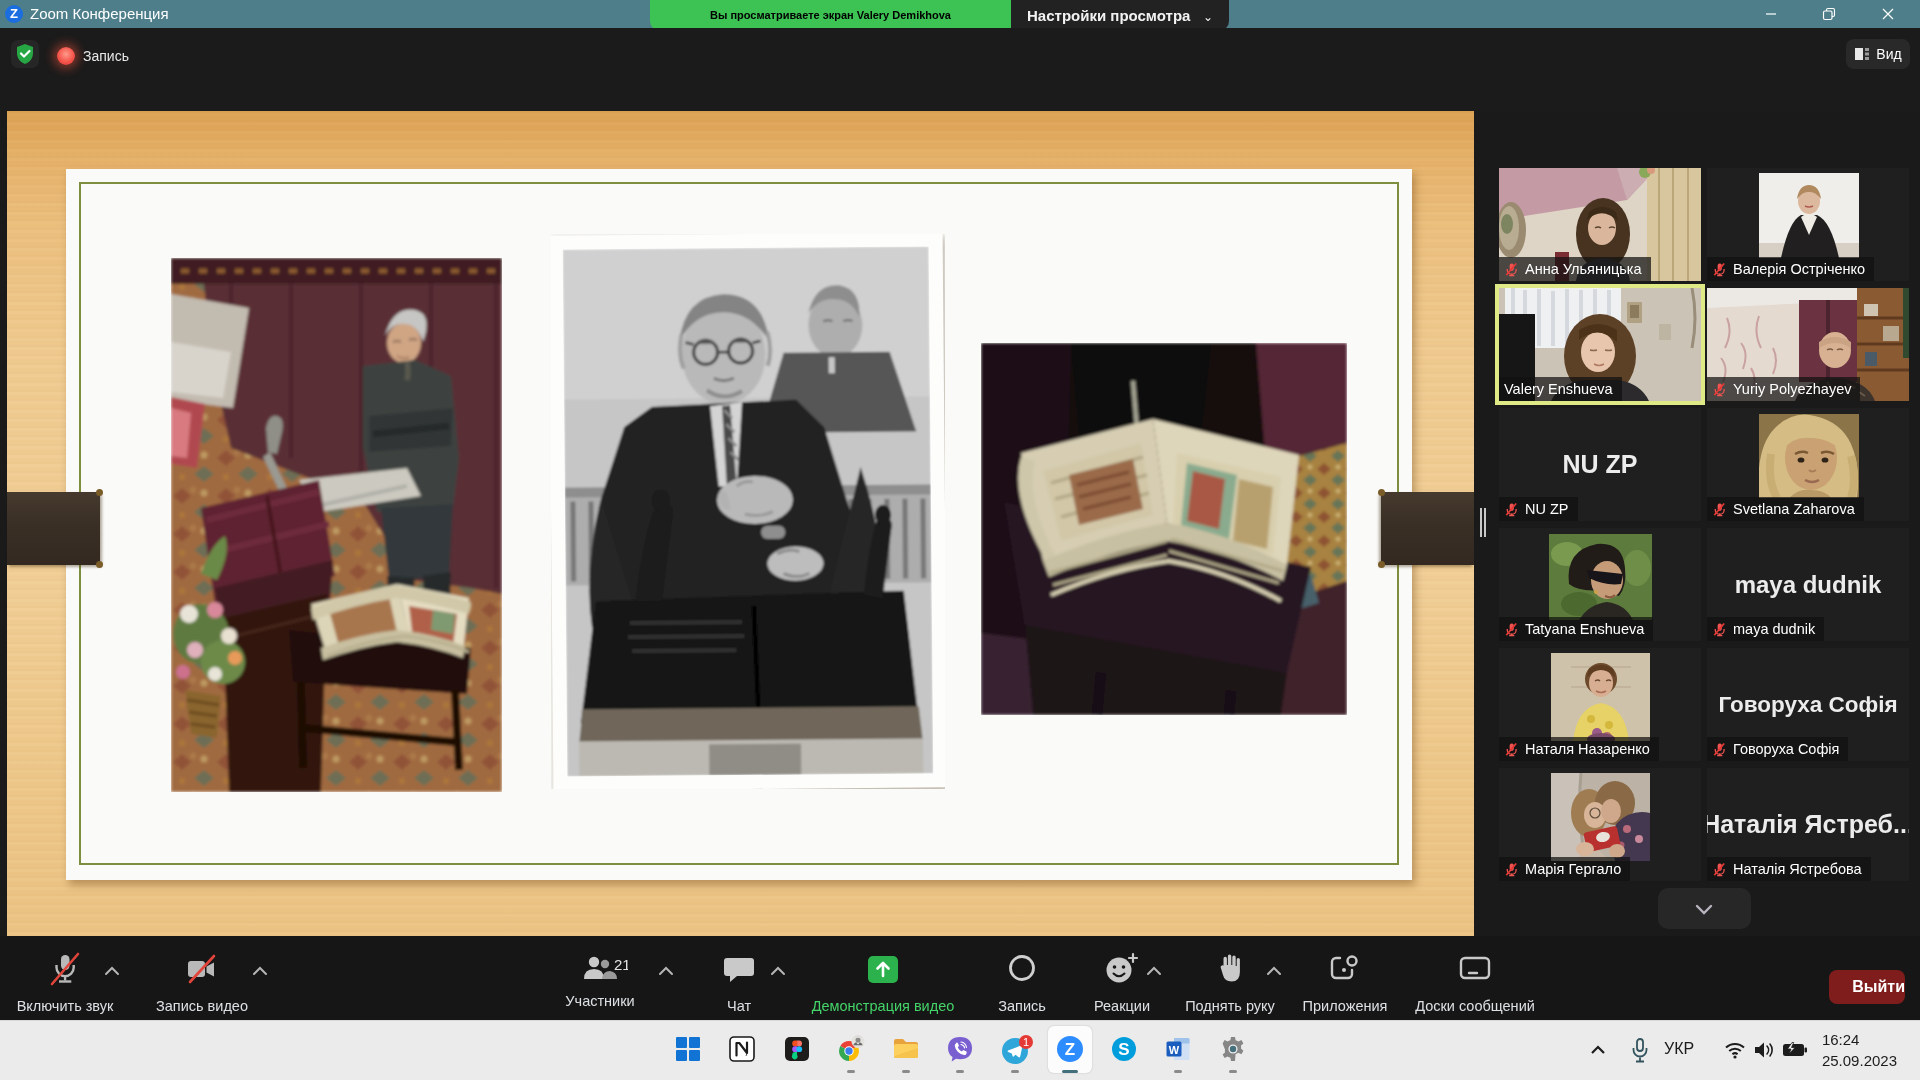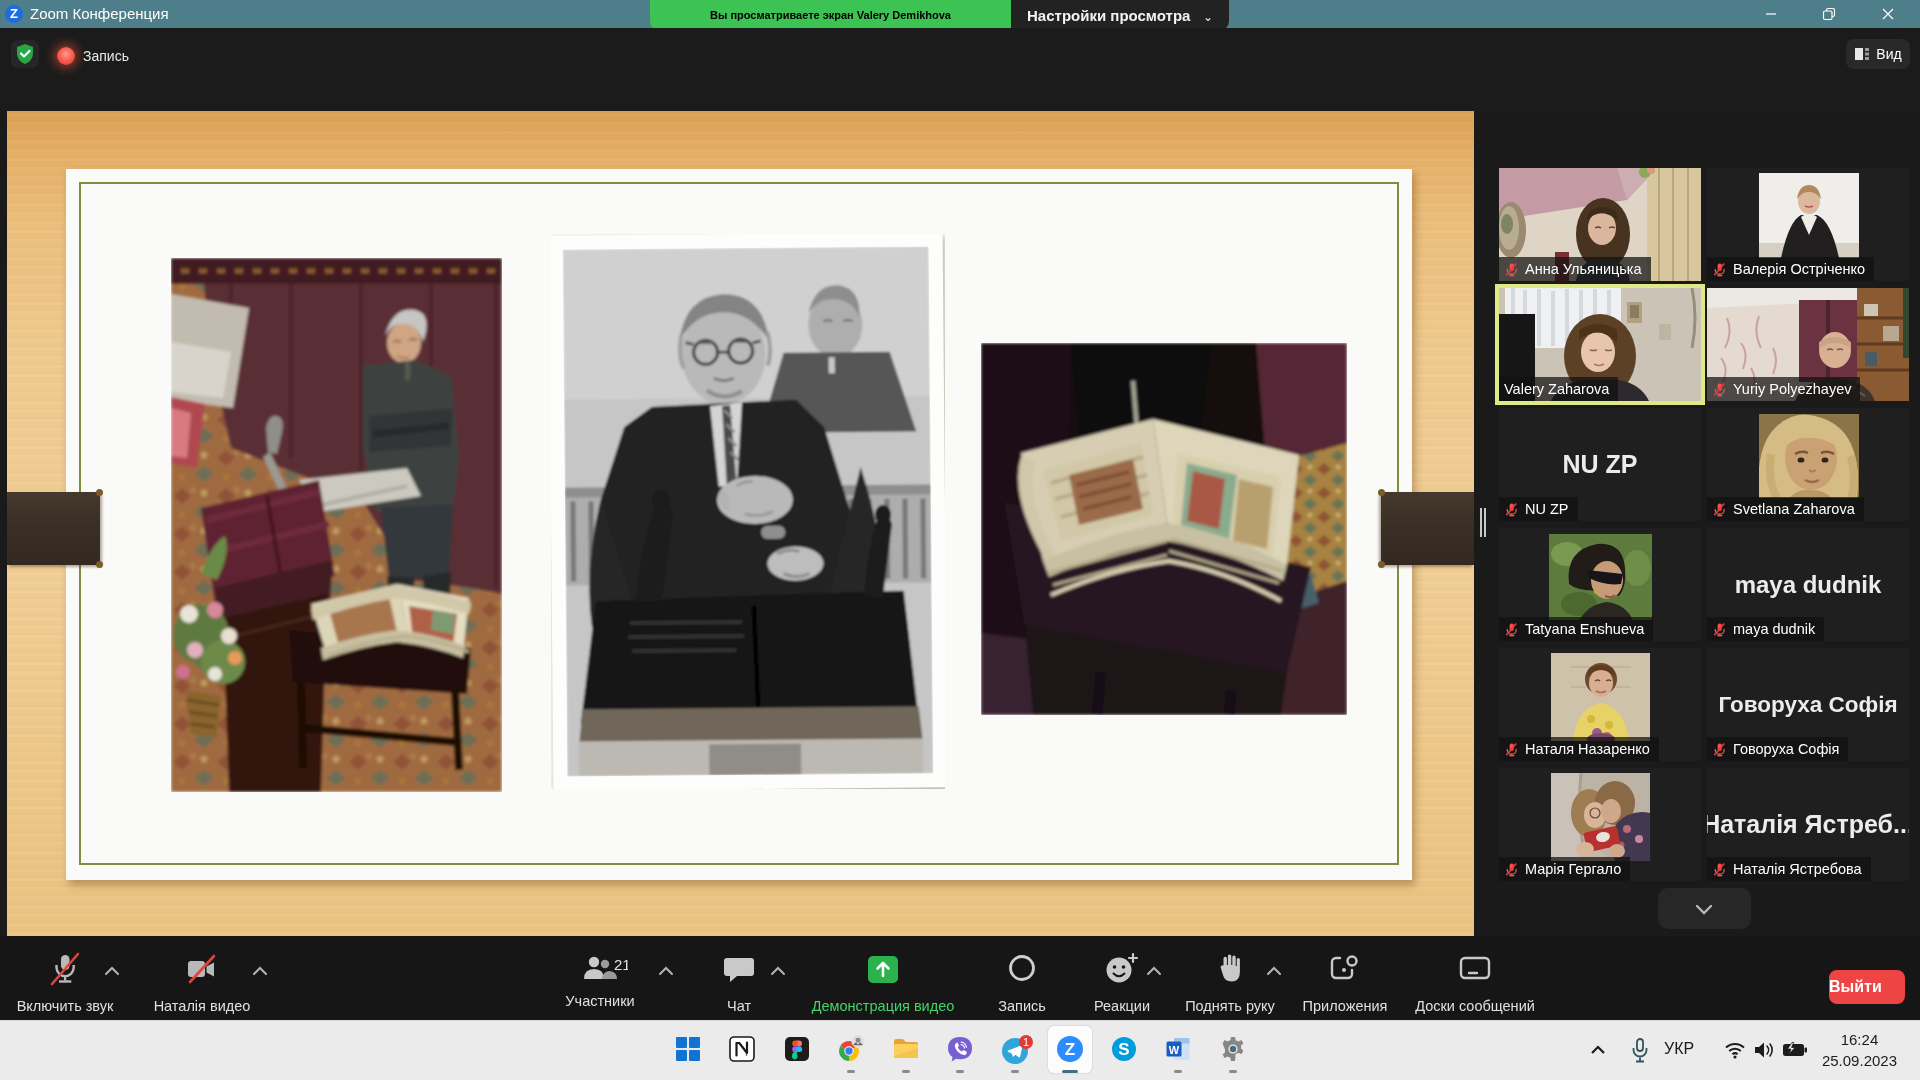--- a/index.html
+++ b/index.html
@@ -56,28 +56,28 @@
   .tile .bigname { position:absolute; inset:0; display:flex; align-items:center; justify-content:center;
     color:#ececec; font-weight:bold; font-size:24px; white-space:nowrap; }
   .tile.active { outline:4px solid #dfe985; outline-offset:0px; }
   .micoff { flex:0 0 auto; }
 
   
   #toolbar { position:absolute; left:0; top:936px; width:1920px; height:84px; background:#161616; }
   .tbitem { position:absolute; top:952px; text-align:center; color:#dde0e4; font-size:14.5px; }
   .tbitem .lbl { margin-top:7px; }
   .chev { position:absolute; color:#b9b9b9; }
-  #exitbtn { position:absolute; left:1829px; top:970px; width:76px; height:34px; background:#ef4444; border-radius:8px;
-    color:#fff; font-weight:bold; font-size:16px; text-align:left; line-height:34px; }
+  #exitbtn { position:absolute; left:1829px; top:970px; width:76px; height:34px; background:#7f1d1d; border-radius:8px;
+    color:#fff; font-weight:bold; font-size:16px; text-align:right; line-height:34px; }
 
   
   #taskbar { position:absolute; left:0; top:1020px; width:1920px; height:60px; background:#ebebeb; border-top:1px solid #d8d8d8; }
   .tbicon { position:absolute; top:1034px; width:30px; height:30px; }
   .runline { position:absolute; top:1070px; width:8px; height:3px; border-radius:2px; background:#8a8a8a; }
-  #tray { position:absolute; right:23px; top:1029px; text-align:center; color:#1c1c1c; font-size:15px; line-height:21px; }
+  #tray { position:absolute; right:23px; top:1029px; text-align:left; color:#1c1c1c; font-size:15px; line-height:21px; }
   .trayicon { position:absolute; top:1040px; }
 </style>
 </head>
 <body>
 <div id="root">
 
   <div id="titlebar">
     <div id="zlogo">Z</div>
     <div id="ztitle">Zoom Конференция</div>
   </div>
@@ -379,21 +379,21 @@
         <rect x="131" y="17" width="9" height="13" fill="#8c7b5c"></rect>
         <rect x="160" y="36" width="12" height="16" rx="1" fill="#bdb4a2"></rect>
         <path d="M193 0 q6 30 0 60" stroke="#9a8e7a" stroke-width="3" fill="none"></path>
         <ellipse cx="101" cy="68" rx="36" ry="42" fill="#5d4126"></ellipse>
         <ellipse cx="99" cy="64" rx="17" ry="20" fill="#e8c6ae"></ellipse>
         <path d="M80 52 Q99 36 118 54 L118 42 Q99 30 80 42 Z" fill="#4c3218"></path>
         <path d="M91 62 q4 1 7 0 M106 62 q4 1 7 0" stroke="#8a6a50" stroke-width="1.5" fill="none"></path>
         <path d="M95 76 q5 3 10 0" stroke="#b07860" stroke-width="1.5" fill="none"></path>
         <path d="M52 113 Q60 96 84 92 L120 92 Q142 96 150 113 Z" fill="#2c2a2d"></path>
       </svg>
-      <div class="label">Valery Zaharova</div>
+      <div class="label">Valery Enshueva</div>
     </div>
 
     <div class="tile" style="left:217px;top:177px;">
       <svg width="202" height="113" viewBox="0 0 202 113">
         <rect width="202" height="113" fill="#e4dad0"></rect>
         <polygon points="0,0 202,0 202,10 0,20" fill="#ece9e4"></polygon>
         <path d="M20 30 q6 14 -2 30 M34 55 q8 10 2 26 M52 28 q-6 16 2 32 M66 60 q6 12 0 26 M14 70 q8 10 2 24 M44 80 q6 10 2 20" stroke="#c9a2a0" stroke-width="2" fill="none"></path>
         <rect x="92" y="12" width="58" height="82" fill="#6b3342"></rect>
         <path d="M121 12 V94" stroke="#4c2430" stroke-width="4"></path>
         <rect x="150" y="0" width="52" height="113" fill="#8a5a33"></rect>
@@ -581,21 +581,21 @@
   <svg class="chev" style="left:104px;top:966px;position:absolute;" width="16" height="10" viewBox="0 0 16 10">
       <path d="M2 8 L8 2 L14 8" stroke="#b5b5b5" stroke-width="2" fill="none" stroke-linecap="round"></path>
     </svg>
 
   <div class="tbitem" style="left:152px;width:100px;">
     <svg width="40" height="36" viewBox="0 0 40 36">
       <rect x="6" y="9" width="17" height="16" rx="3" fill="#b9b9b9"></rect>
       <path d="M24.5 14.5 L32 10.5 V24.5 L24.5 20.5 Z" fill="#b9b9b9"></path>
       <path d="M8 30 L32 4" stroke="#e0443a" stroke-width="2.6" stroke-linecap="round"></path>
     </svg>
-    <div class="lbl">Наталія видео</div>
+    <div class="lbl">Запись видео</div>
   </div>
   <svg class="chev" style="left:252px;top:966px;position:absolute;" width="16" height="10" viewBox="0 0 16 10">
       <path d="M2 8 L8 2 L14 8" stroke="#b5b5b5" stroke-width="2" fill="none" stroke-linecap="round"></path>
     </svg>
 
   <div class="tbitem" style="left:550px;width:100px;">
     <svg width="56" height="36" viewBox="0 0 56 36">
       <circle cx="22" cy="10" r="5.2" fill="#c9c9c9"></circle>
       <path d="M12 27 q0 -10 10 -10 q10 0 10 10 Z" fill="#c9c9c9"></path>
       <circle cx="33" cy="12" r="4.2" fill="#9a9a9a"></circle>

